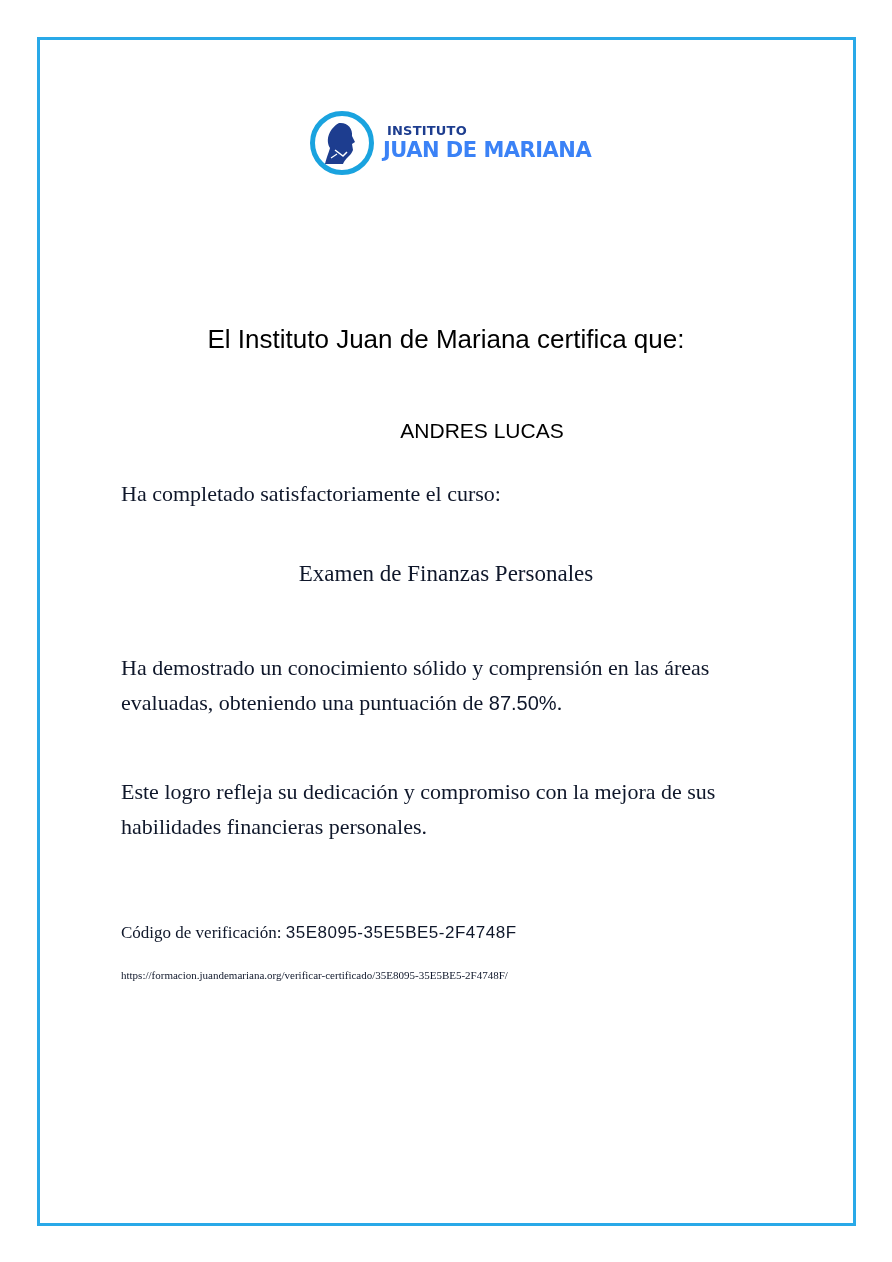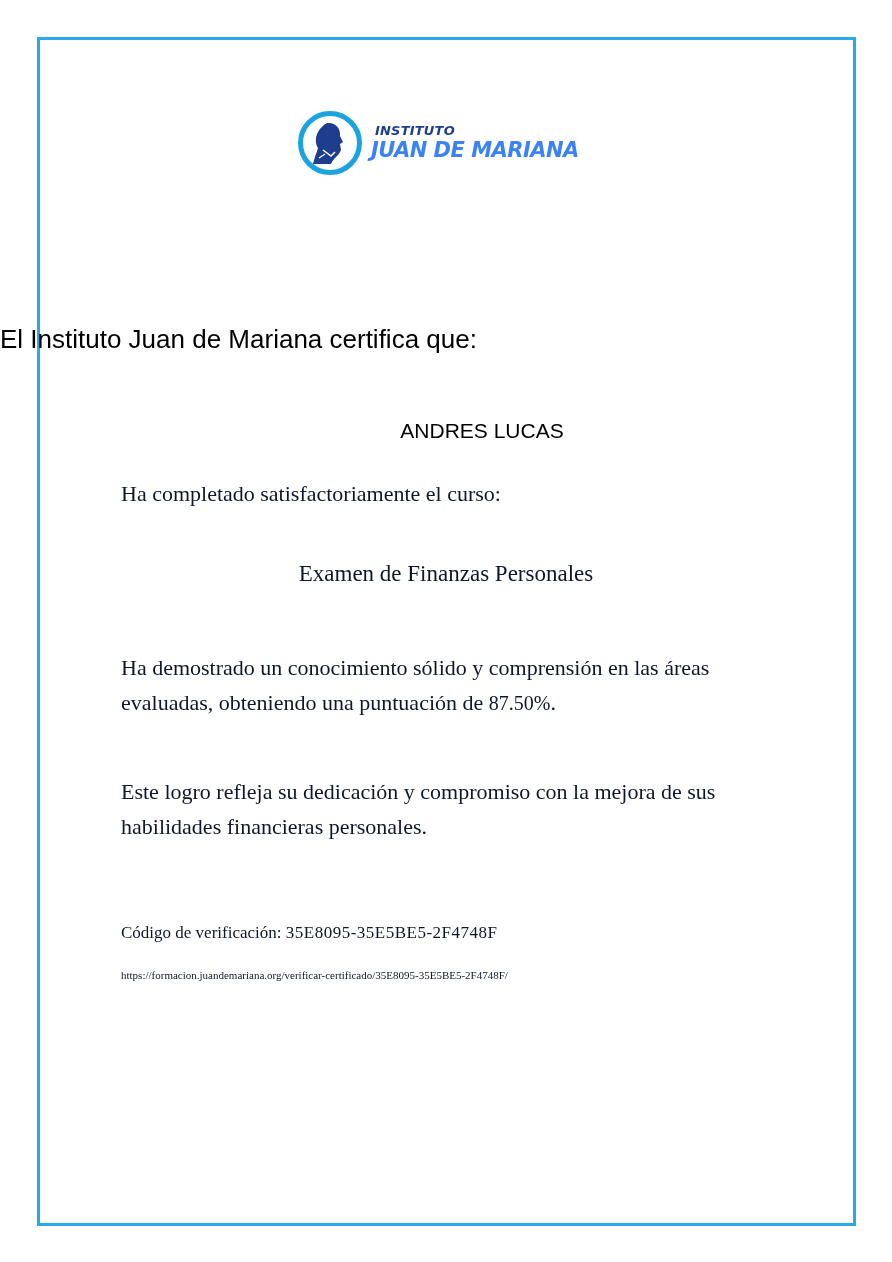--- a/index.html
+++ b/index.html
@@ -1,44 +1,44 @@
 <!DOCTYPE html>
 <html><head>
   <meta charset="utf-8">
   <style>
     html, body { margin: 0; padding: 0; background: #ffffff; }
     body { width: 892px; height: 1262px; position: relative; overflow: hidden; }
     .frame {
       position: absolute; left: 37px; top: 37px; width: 813px; height: 1183px;
       border: 3px solid #29a9e8; box-sizing: content-box;
     }
-    .logo { position: absolute; left: 298px; top: 111px; width: 300px; height: 68px; font-style: italic; }
+    .logo { position: absolute; left: 310px; top: 111px; width: 300px; height: 68px; }
     .logo-circle {
       position: absolute; left: 0; top: 0; width: 54px; height: 54px; border-radius: 50%;
       border: 5px solid #1aa3df; background: #fff;
     }
     .logo-circle svg { position: absolute; left: 6px; top: 4px; }
     .logo-small {
       position: absolute; left: 77px; top: 12px; font-family: "DejaVu Sans", sans-serif;
       font-size: 13px; font-weight: bold; color: #1d3d8f; letter-spacing: 0.2px;
     }
     .logo-big {
       position: absolute; left: 73px; top: 27px; font-family: "DejaVu Sans", sans-serif;
       font-size: 21px; font-weight: bold; color: #3b82f6; white-space: nowrap; letter-spacing: -0.5px;
     }
     .title {
-      position: absolute; left: 0; width: 892px; top: 324px; text-align: left;
+      position: absolute; left: 0; width: 892px; top: 324px; text-align: center;
       font-family: "Liberation Sans", sans-serif; font-size: 26px; color: #000;
     }
     .name {
       position: absolute; left: 0; width: 892px; top: 419px; text-align: center;
       font-family: "Liberation Sans", sans-serif; font-size: 21px; color: #000; padding-left: 36px;
     }
     .serif { font-family: "Liberation Serif", serif; color: #0f172a; }
-    .mono { font-family: Liberation Serif, serif; }
+    .mono { font-family: Liberation Sans, sans-serif; }
     .completed { position: absolute; left: 121px; top: 481px; font-size: 22px; }
     .course { position: absolute; left: 0; width: 892px; top: 561px; text-align: center; font-size: 23px; }
     .para1 { position: absolute; left: 121px; top: 650px; width: 680px; font-size: 22px; line-height: 35px; }
     .para2 { position: absolute; left: 121px; top: 742px; width: 680px; font-size: 22px; line-height: 35px; margin-top: 32px; }
     .para1 .mono { font-size: 20px; }
     .code { position: absolute; left: 121px; top: 923px; font-size: 17px; }
     .code .mono { font-size: 17px; letter-spacing: 0.5px; margin-top: 48px; }
     .url { position: absolute; left: 121px; top: 969px; font-size: 11px; text-align: right; }
   </style>
 </head>

